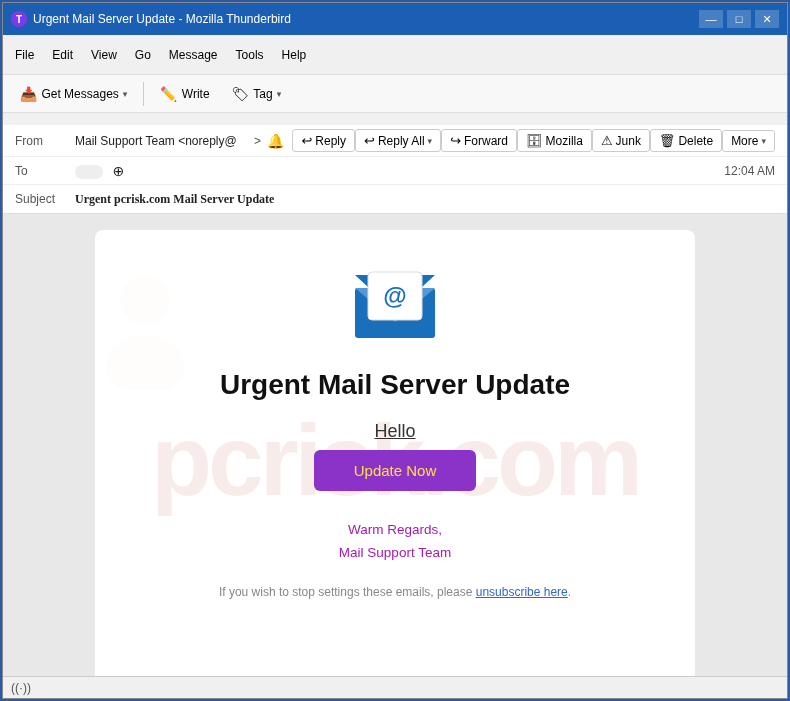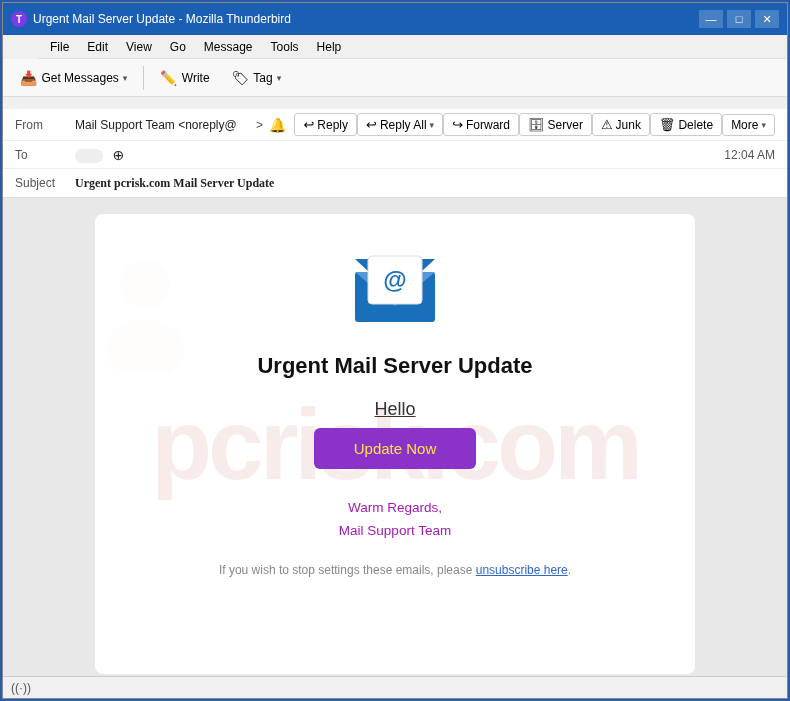--- a/index.html
+++ b/index.html
@@ -62,27 +62,26 @@
       cursor: pointer;
       font-size: 11px;
       display: flex;
       align-items: center;
       justify-content: center;
     }
 
     
     .menu-bar {
       background: #f0f0f0;
-      height: 24px;
+      height: 40px;
       display: flex;
       align-items: center;
       padding: 0 4px;
       border-bottom: 1px solid #ddd;
       gap: 2px;
-      margin-left: 35px;
     }
     .menu-item {
       padding: 2px 8px;
       cursor: pointer;
       font-size: 12px;
       border-radius: 2px;
     }
 
     
     .toolbar {
@@ -217,21 +216,21 @@
     }
 
     
     .email-icon-wrap {
       display: flex;
       justify-content: center;
       margin-bottom: 24px;
     }
 
     .email-heading {
-      font-size: 22px;
+      font-size: 28px;
       font-weight: bold;
       color: #111;
       margin-bottom: 20px;
     }
 
     .email-hello {
       font-size: 18px;
       color: #333;
       margin-bottom: 8px;
       text-decoration: underline;
@@ -349,21 +348,21 @@
         <span class="btn-icon">↩</span>
         <span>Reply All</span>
         <span class="dropdown-arrow">▾</span>
       </button>
       <button class="action-btn">
         <span class="btn-icon">↪</span>
         <span>Forward</span>
       </button>
       <button class="action-btn">
         <span class="btn-icon">🗄</span>
-        <span>Server</span>
+        <span>Mozilla</span>
       </button>
       <button class="action-btn">
         <span class="btn-icon">⚠</span>
         <span>Junk</span>
       </button>
       <button class="action-btn">
         <span class="btn-icon">🗑</span>
         <span>Delete</span>
       </button>
       <button class="action-btn">

